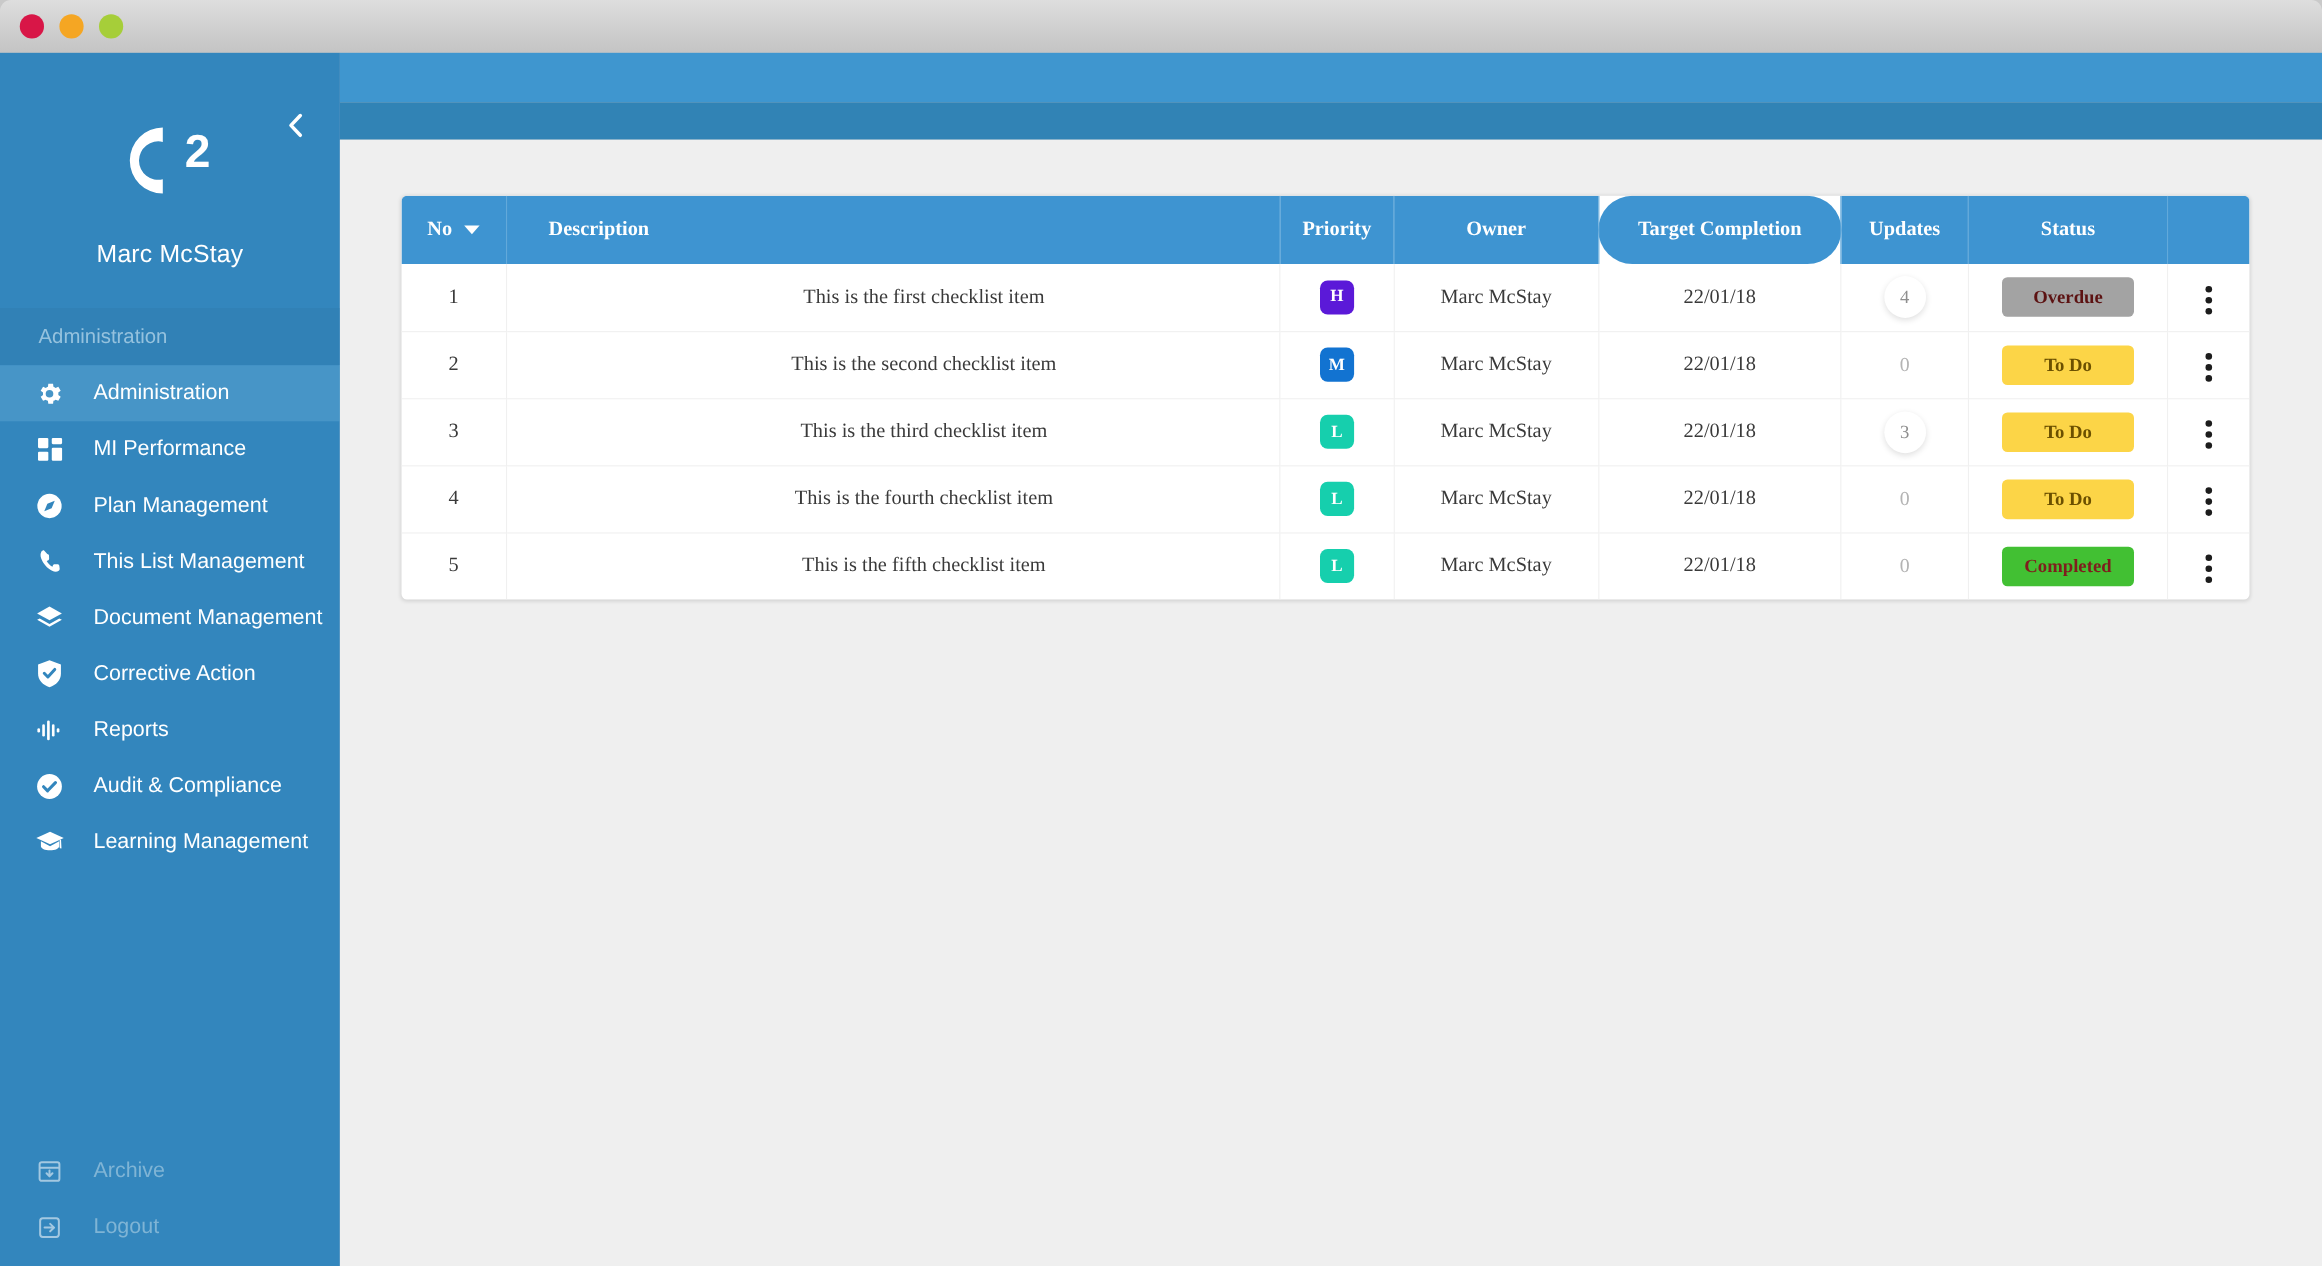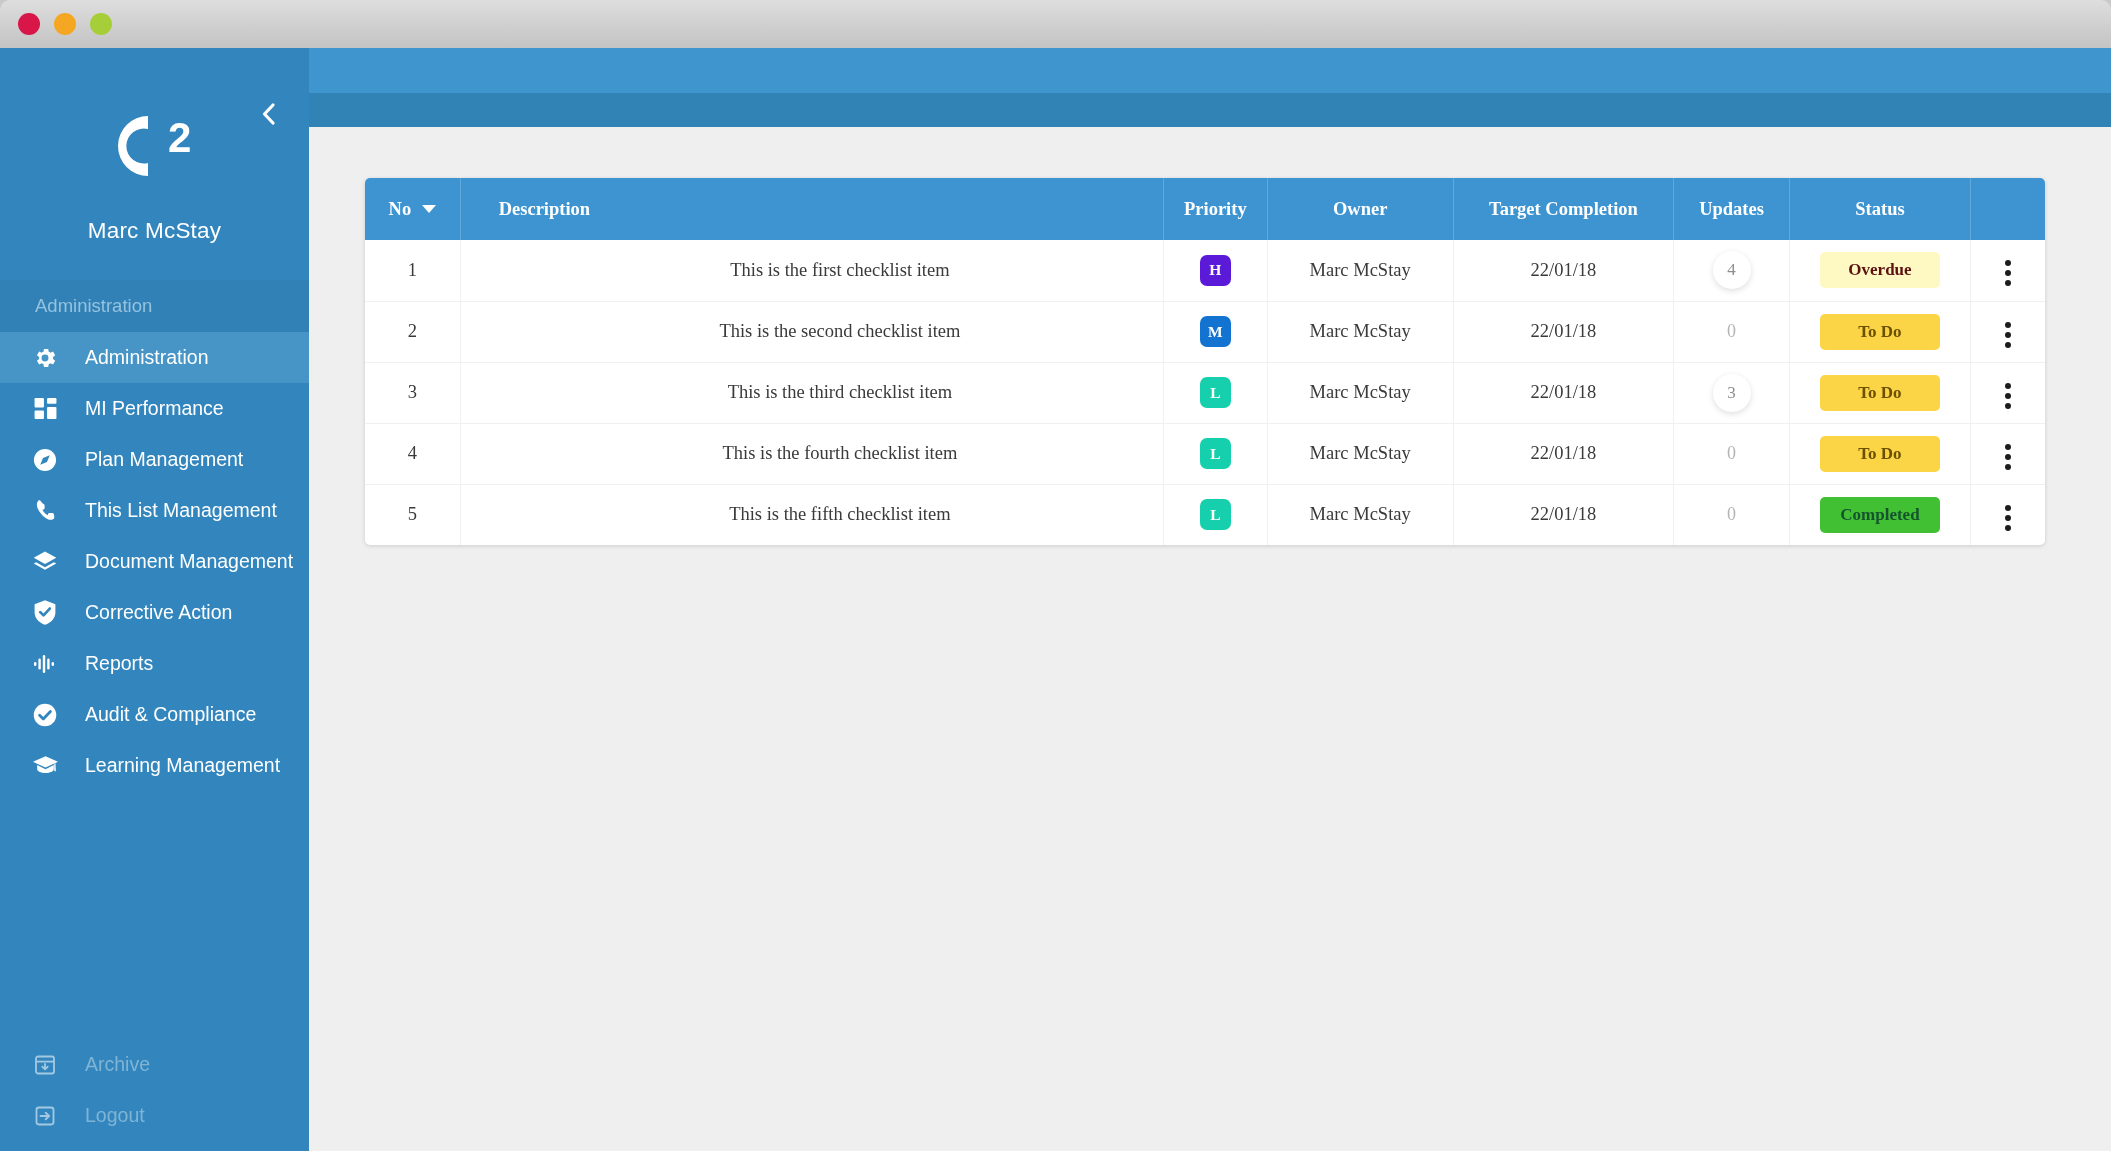--- a/index.html
+++ b/index.html
@@ -170,21 +170,21 @@
     border-right: 1px solid #62a9da;
     vertical-align: middle;
     padding: 0;
   }
   thead th:last-child { border-right: none; }
 
   .th-no { width: 92px; }
   .th-desc { width: 680px; text-align: left; padding-left: 38px !important; }
   .th-prio { width: 100px; }
   .th-owner { width: 180px; }
-  .th-target { width: 213px; }
+  .th-target { width: 213px; border-radius: 31px; }
   .th-updates { width: 112px; }
   .th-status { width: 175px; }
   .th-menu { width: 72px; }
 
   .th-no-inner {
     display: flex; align-items: center; justify-content: center; gap: 11px;
   }
   .sort-caret {
     width: 0; height: 0;
     border-left: 7px solid transparent;
@@ -438,21 +438,21 @@
           </tr>
         </thead>
         <tbody id="tbody">
             <tr>
               <td class="no">1</td>
               <td class="desc">This is the first checklist item</td>
               <td><span class="prio" style="background:#5b19d8">H</span></td>
               <td>Marc McStay</td>
               <td>22/01/18</td>
               <td><span class="upd-badge">4</span></td>
-              <td><span class="status" style="background:#fef9c3;color:#5c1212">Overdue</span></td>
+              <td><span class="status" style="background:#a3a3a3;color:#5c1212">Overdue</span></td>
               <td><span class="kebab">
                   <i></i>
                   <i></i>
                   <i></i>
                 </span></td>
             </tr>
             <tr>
               <td class="no">2</td>
               <td class="desc">This is the second checklist item</td>
               <td><span class="prio" style="background:#1273d1">M</span></td>
@@ -494,21 +494,21 @@
                   <i></i>
                 </span></td>
             </tr>
             <tr>
               <td class="no">5</td>
               <td class="desc">This is the fifth checklist item</td>
               <td><span class="prio" style="background:#16cfad">L</span></td>
               <td>Marc McStay</td>
               <td>22/01/18</td>
               <td><span class="upd-zero">0</span></td>
-              <td><span class="status" style="background:#42c033;color:#14532d">Completed</span></td>
+              <td><span class="status" style="background:#42c033;color:#7f1d1d">Completed</span></td>
               <td><span class="kebab">
                   <i></i>
                   <i></i>
                   <i></i>
                 </span></td>
             </tr>
           </tbody>
       </table>
     </div>
   </div>

